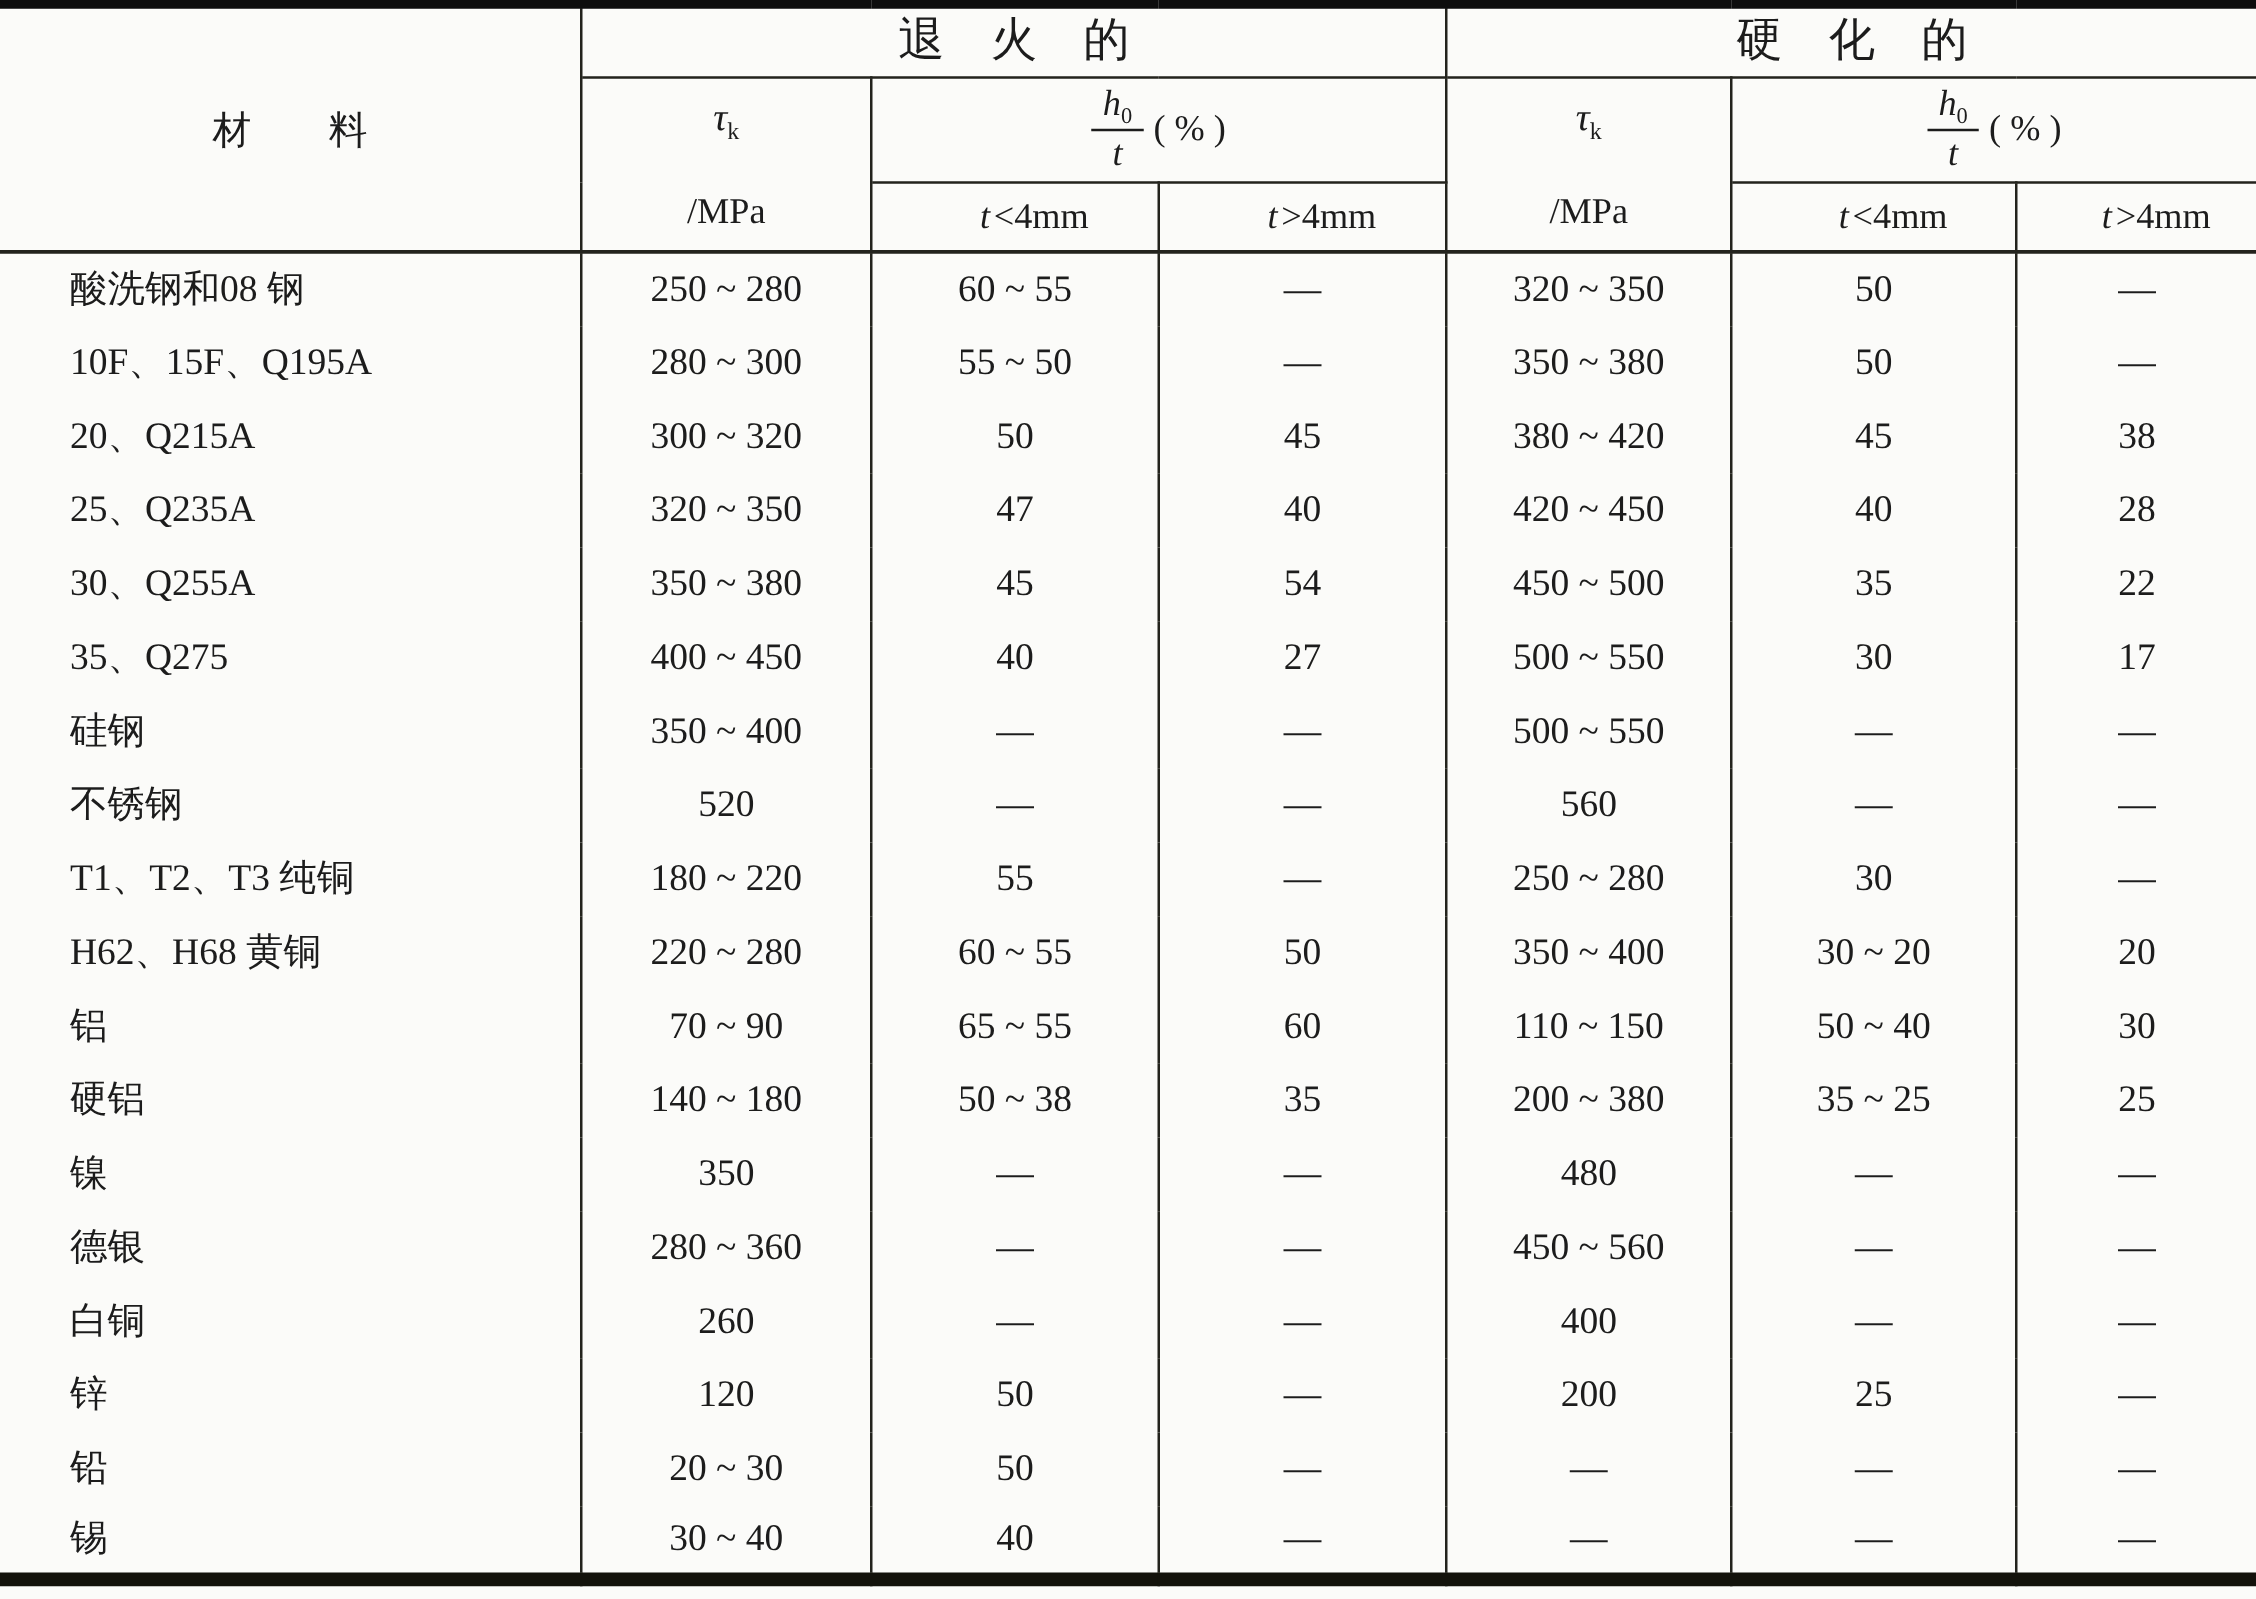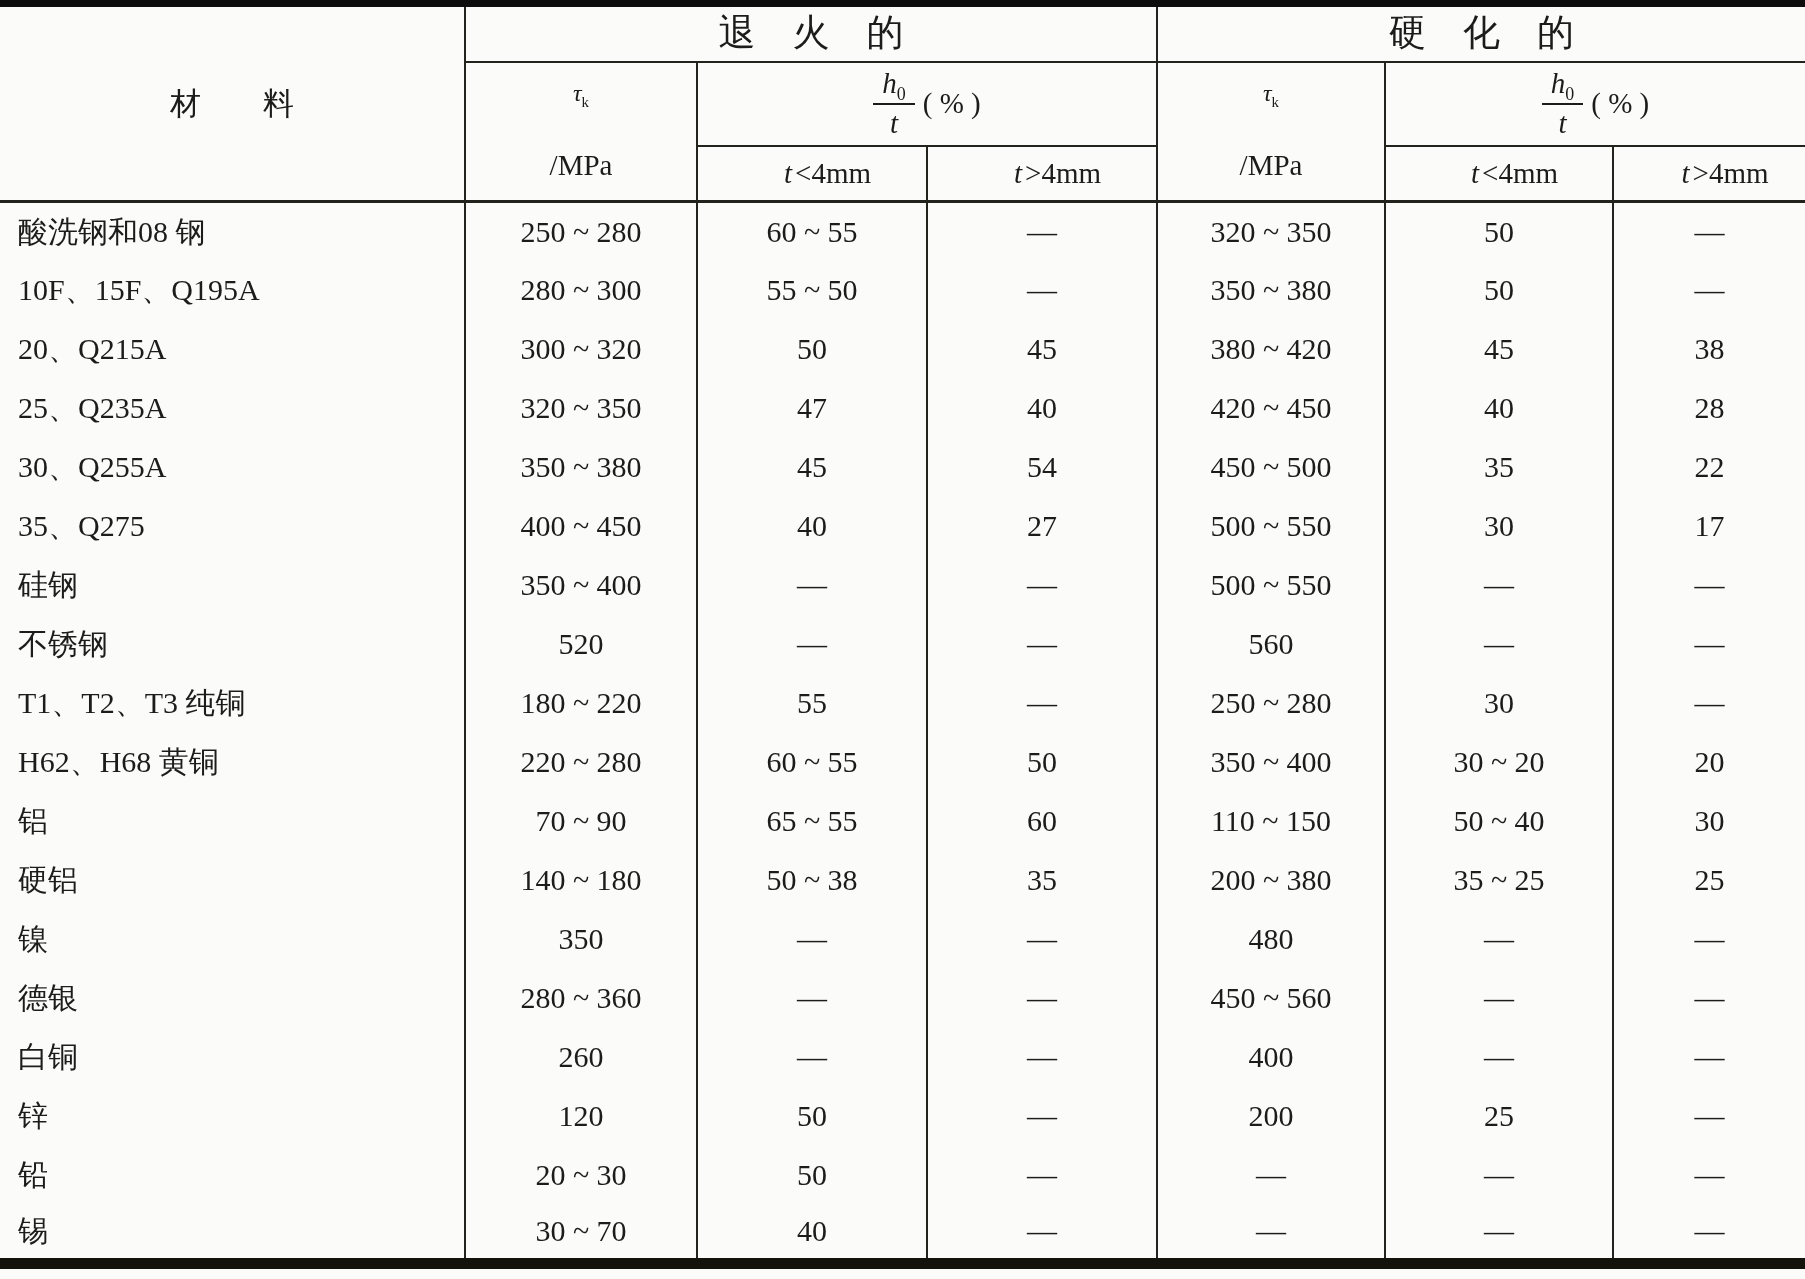--- a/index.html
+++ b/index.html
@@ -36,27 +36,27 @@
   tr.r1{height:58px;}
   tr.r2{height:84px;}
   tr.r3{height:56px;}
   tbody tr{height:59px;}
   .b-r{border-right:2px solid var(--line);}
   .b-b{border-bottom:2px solid var(--line);}
   .grp{font-size:37px;}
   .mat-h{font-size:31px;}
   td.mat{
     text-align:left;
-    padding-left:18px;
+    padding-left:56px;
     font-size:30px;
     white-space:nowrap;
   }
   .it{font-style:italic;}
   sub{font-size:0.62em;line-height:0;}
-  .tau-h .tau-line{font-size:24px;margin-bottom:10px;}
+  .tau-h .tau-line{font-size:31px;margin-bottom:10px;}
   .tau-h .unit{font-size:29px;margin-top:41px;}
   .ratio-h{white-space:nowrap;}
   .frac{
     display:inline-flex;
     flex-direction:column;
     align-items:center;
     vertical-align:middle;
     font-size:29px;
   }
   .frac .num{border-bottom:2px solid var(--text);padding:0 9px 3px;}
@@ -262,21 +262,21 @@
         <td class="mat b-r">铅</td>
         <td class="b-r">20 ~ 30</td>
         <td class="b-r">50</td>
         <td class="b-r">—</td>
         <td class="b-r">—</td>
         <td class="b-r">—</td>
         <td>—</td>
       </tr>
       <tr>
         <td class="mat b-r">锡</td>
-        <td class="b-r">30 ~ 70</td>
+        <td class="b-r">30 ~ 40</td>
         <td class="b-r">40</td>
         <td class="b-r">—</td>
         <td class="b-r">—</td>
         <td class="b-r">—</td>
         <td>—</td>
       </tr>
     </tbody>
 </table>
 
 </body></html>

